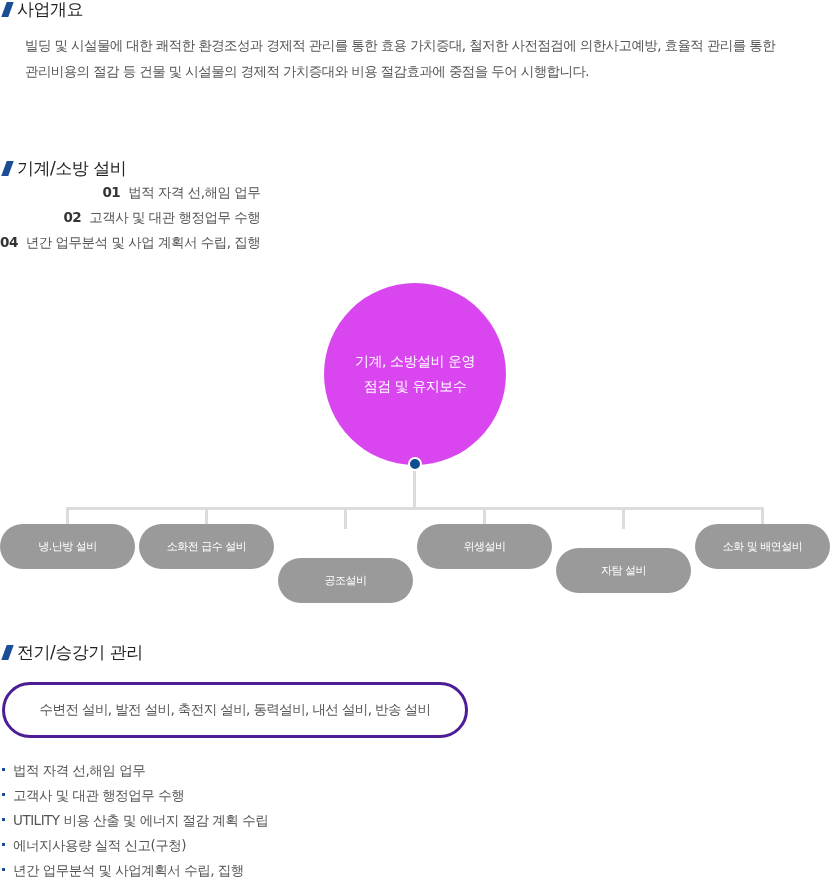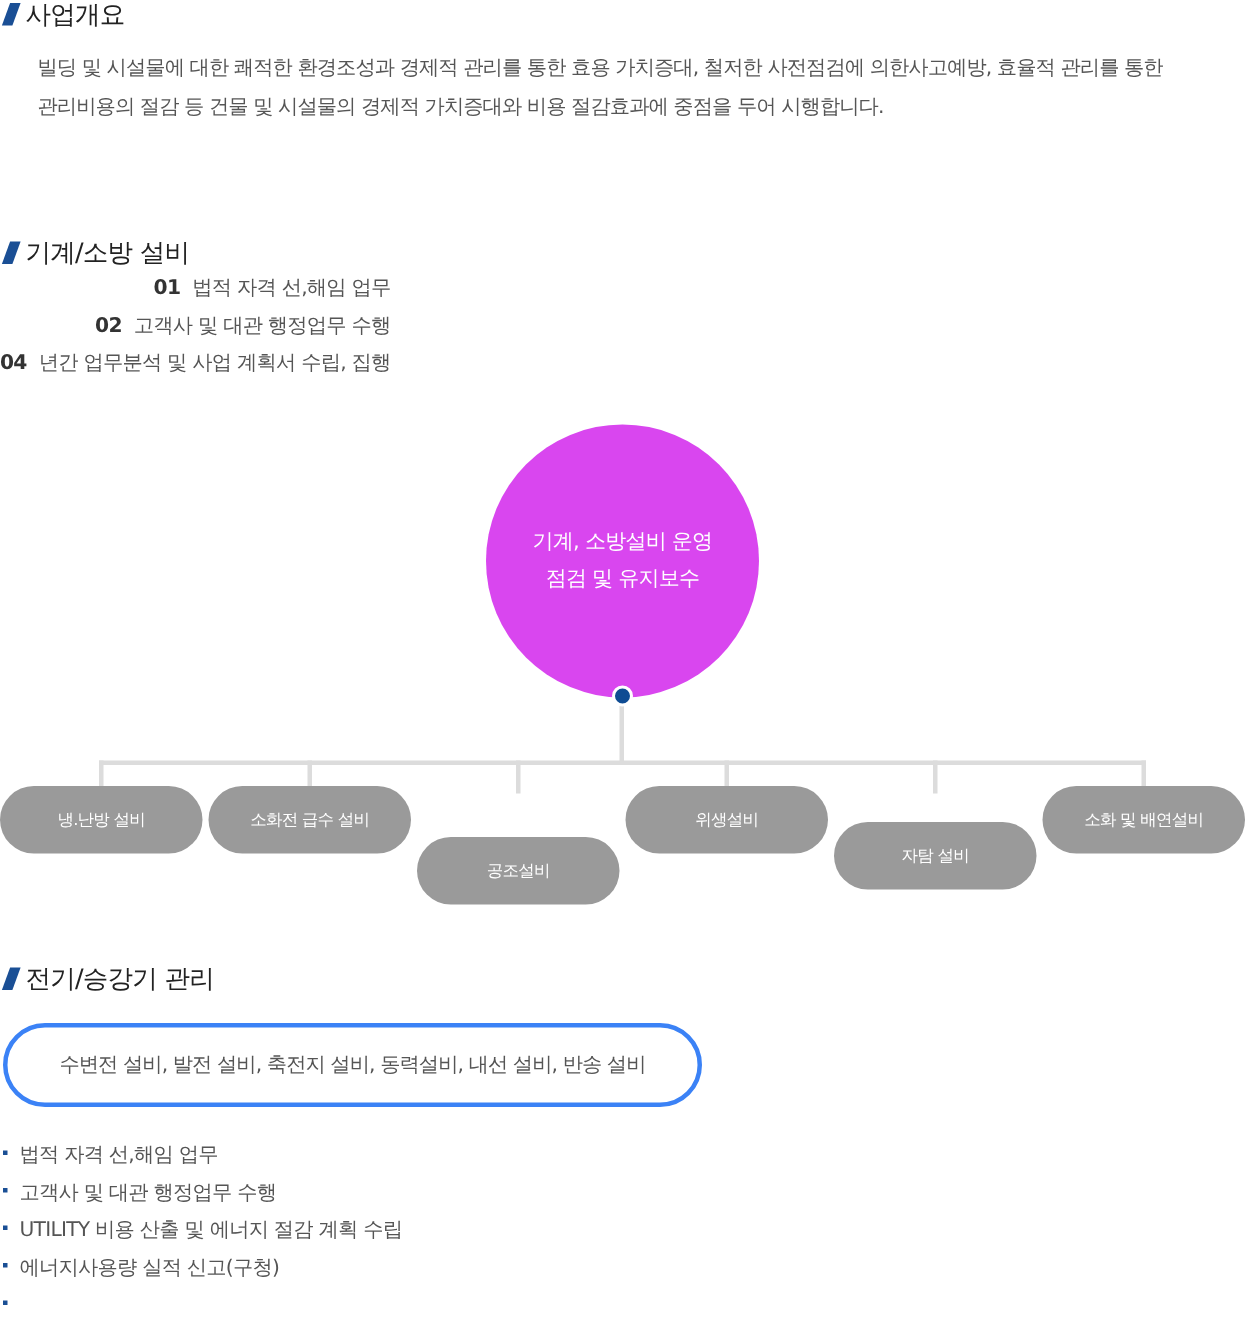--- a/index.html
+++ b/index.html
@@ -7,21 +7,21 @@
   .sec-title{position:absolute;left:0;font-size:17px;color:#222;font-weight:normal;display:flex;align-items:center;letter-spacing:-0.5px;}
   .slash{display:inline-block;width:7px;height:15px;background:#1a4f95;transform:skewX(-20deg);margin-left:4px;margin-right:6px;}
   .intro{position:absolute;left:0;top:32px;width:830px;font-size:13.5px;line-height:26px;color:#555;letter-spacing:-0.6px;margin-left:25px;}
   .numlist{position:absolute;left:0;top:180px;margin:0;padding:0;list-style:none;text-align:right;}
   .numlist li{font-size:13.5px;height:25px;line-height:25px;color:#555;letter-spacing:-0.5px;}
   .numlist .num{font-weight:bold;color:#333;margin-right:8px;}
   .circle{position:absolute;left:324px;top:283px;width:182px;height:182px;border-radius:50%;background:#d946ef;color:#fff;display:flex;flex-direction:column;justify-content:center;align-items:center;font-size:14px;line-height:25px;letter-spacing:-0.5px;}
   .dot{position:absolute;left:408px;top:457px;width:10px;height:10px;border-radius:50%;background:#0f4c93;border:2px solid #fff;}
   .vline{position:absolute;background:#dcdcdc;}
   .pill{position:absolute;top:524px;width:135px;height:45px;border-radius:23px;background:#9a9a9a;color:#fff;font-size:11px;display:flex;align-items:center;justify-content:center;letter-spacing:-0.5px;}
-  .outline-pill{position:absolute;left:2px;top:682px;width:466px;height:56px;border:3px solid #3b82f6;border-radius:32px;box-sizing:border-box;display:flex;align-items:center;justify-content:center;font-size:13.5px;color:#555;letter-spacing:-0.6px;}
+  .outline-pill{position:absolute;left:2px;top:682px;width:466px;height:56px;border:3px solid #4c1d95;border-radius:32px;box-sizing:border-box;display:flex;align-items:center;justify-content:center;font-size:13.5px;color:#555;letter-spacing:-0.6px;}
   .bullets{position:absolute;left:0;top:758px;margin:0;padding:0;list-style:none;}
   .bullets li{font-size:13.5px;height:25px;line-height:25px;color:#555;letter-spacing:-0.5px;}
   .bullets .b{display:inline-block;width:3px;height:3px;background:#1a4f95;margin:0 8px 3px 2px;vertical-align:middle;}
 </style>
 </head>
 <body>
 
 <div class="sec-title" style="top:-2px;">
   <span class="slash"></span>
   <span>사업개요</span>
@@ -66,14 +66,14 @@
 <div class="sec-title" style="top:641px;">
   <span class="slash"></span>
   <span>전기/승강기 관리</span>
 </div>
 <div class="outline-pill">수변전 설비, 발전 설비, 축전지 설비, 동력설비, 내선 설비, 반송 설비</div>
 <ul class="bullets">
   <li><span class="b"></span><span>법적 자격 선,해임 업무</span></li>
   <li><span class="b"></span><span>고객사 및 대관 행정업무 수행</span></li>
   <li><span class="b"></span><span>UTILITY 비용 산출 및 에너지 절감 계획 수립</span></li>
   <li><span class="b"></span><span>에너지사용량 실적 신고(구청)</span></li>
-  <li><span class="b"></span></li>
+  <li><span class="b"></span><span>년간 업무분석 및 사업계획서 수립, 집행</span></li>
 </ul>
 
 </body></html>

